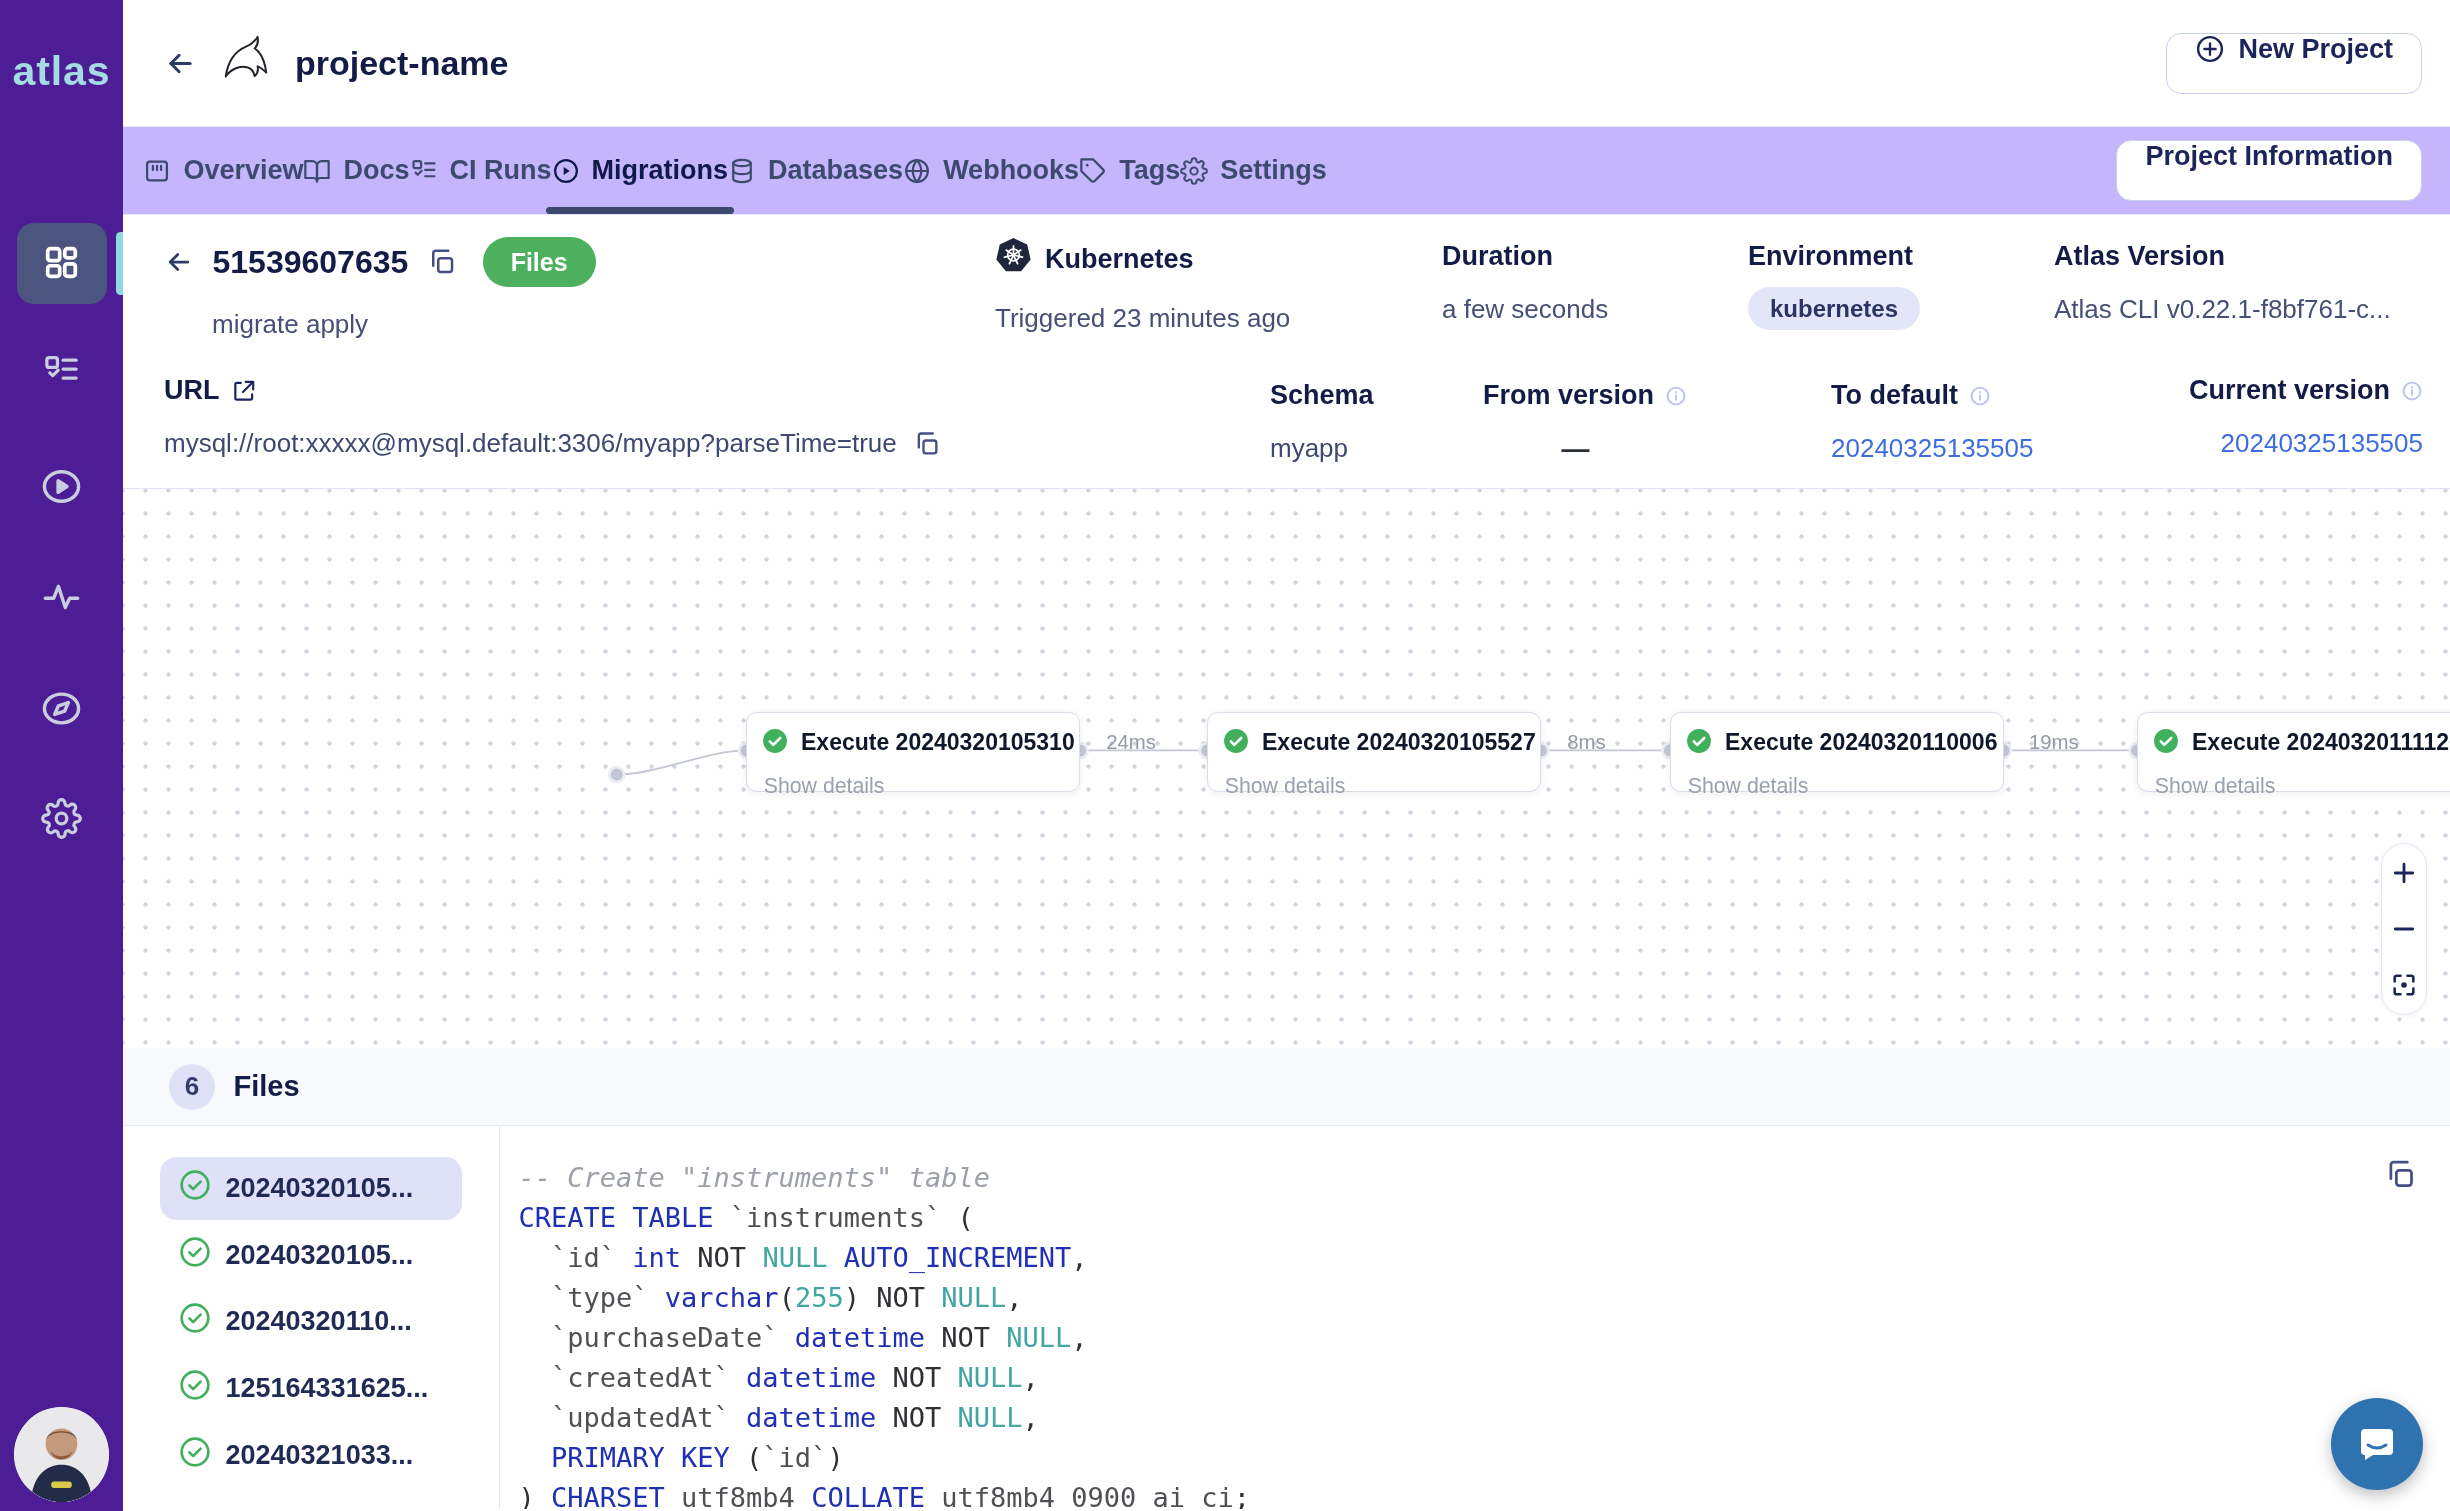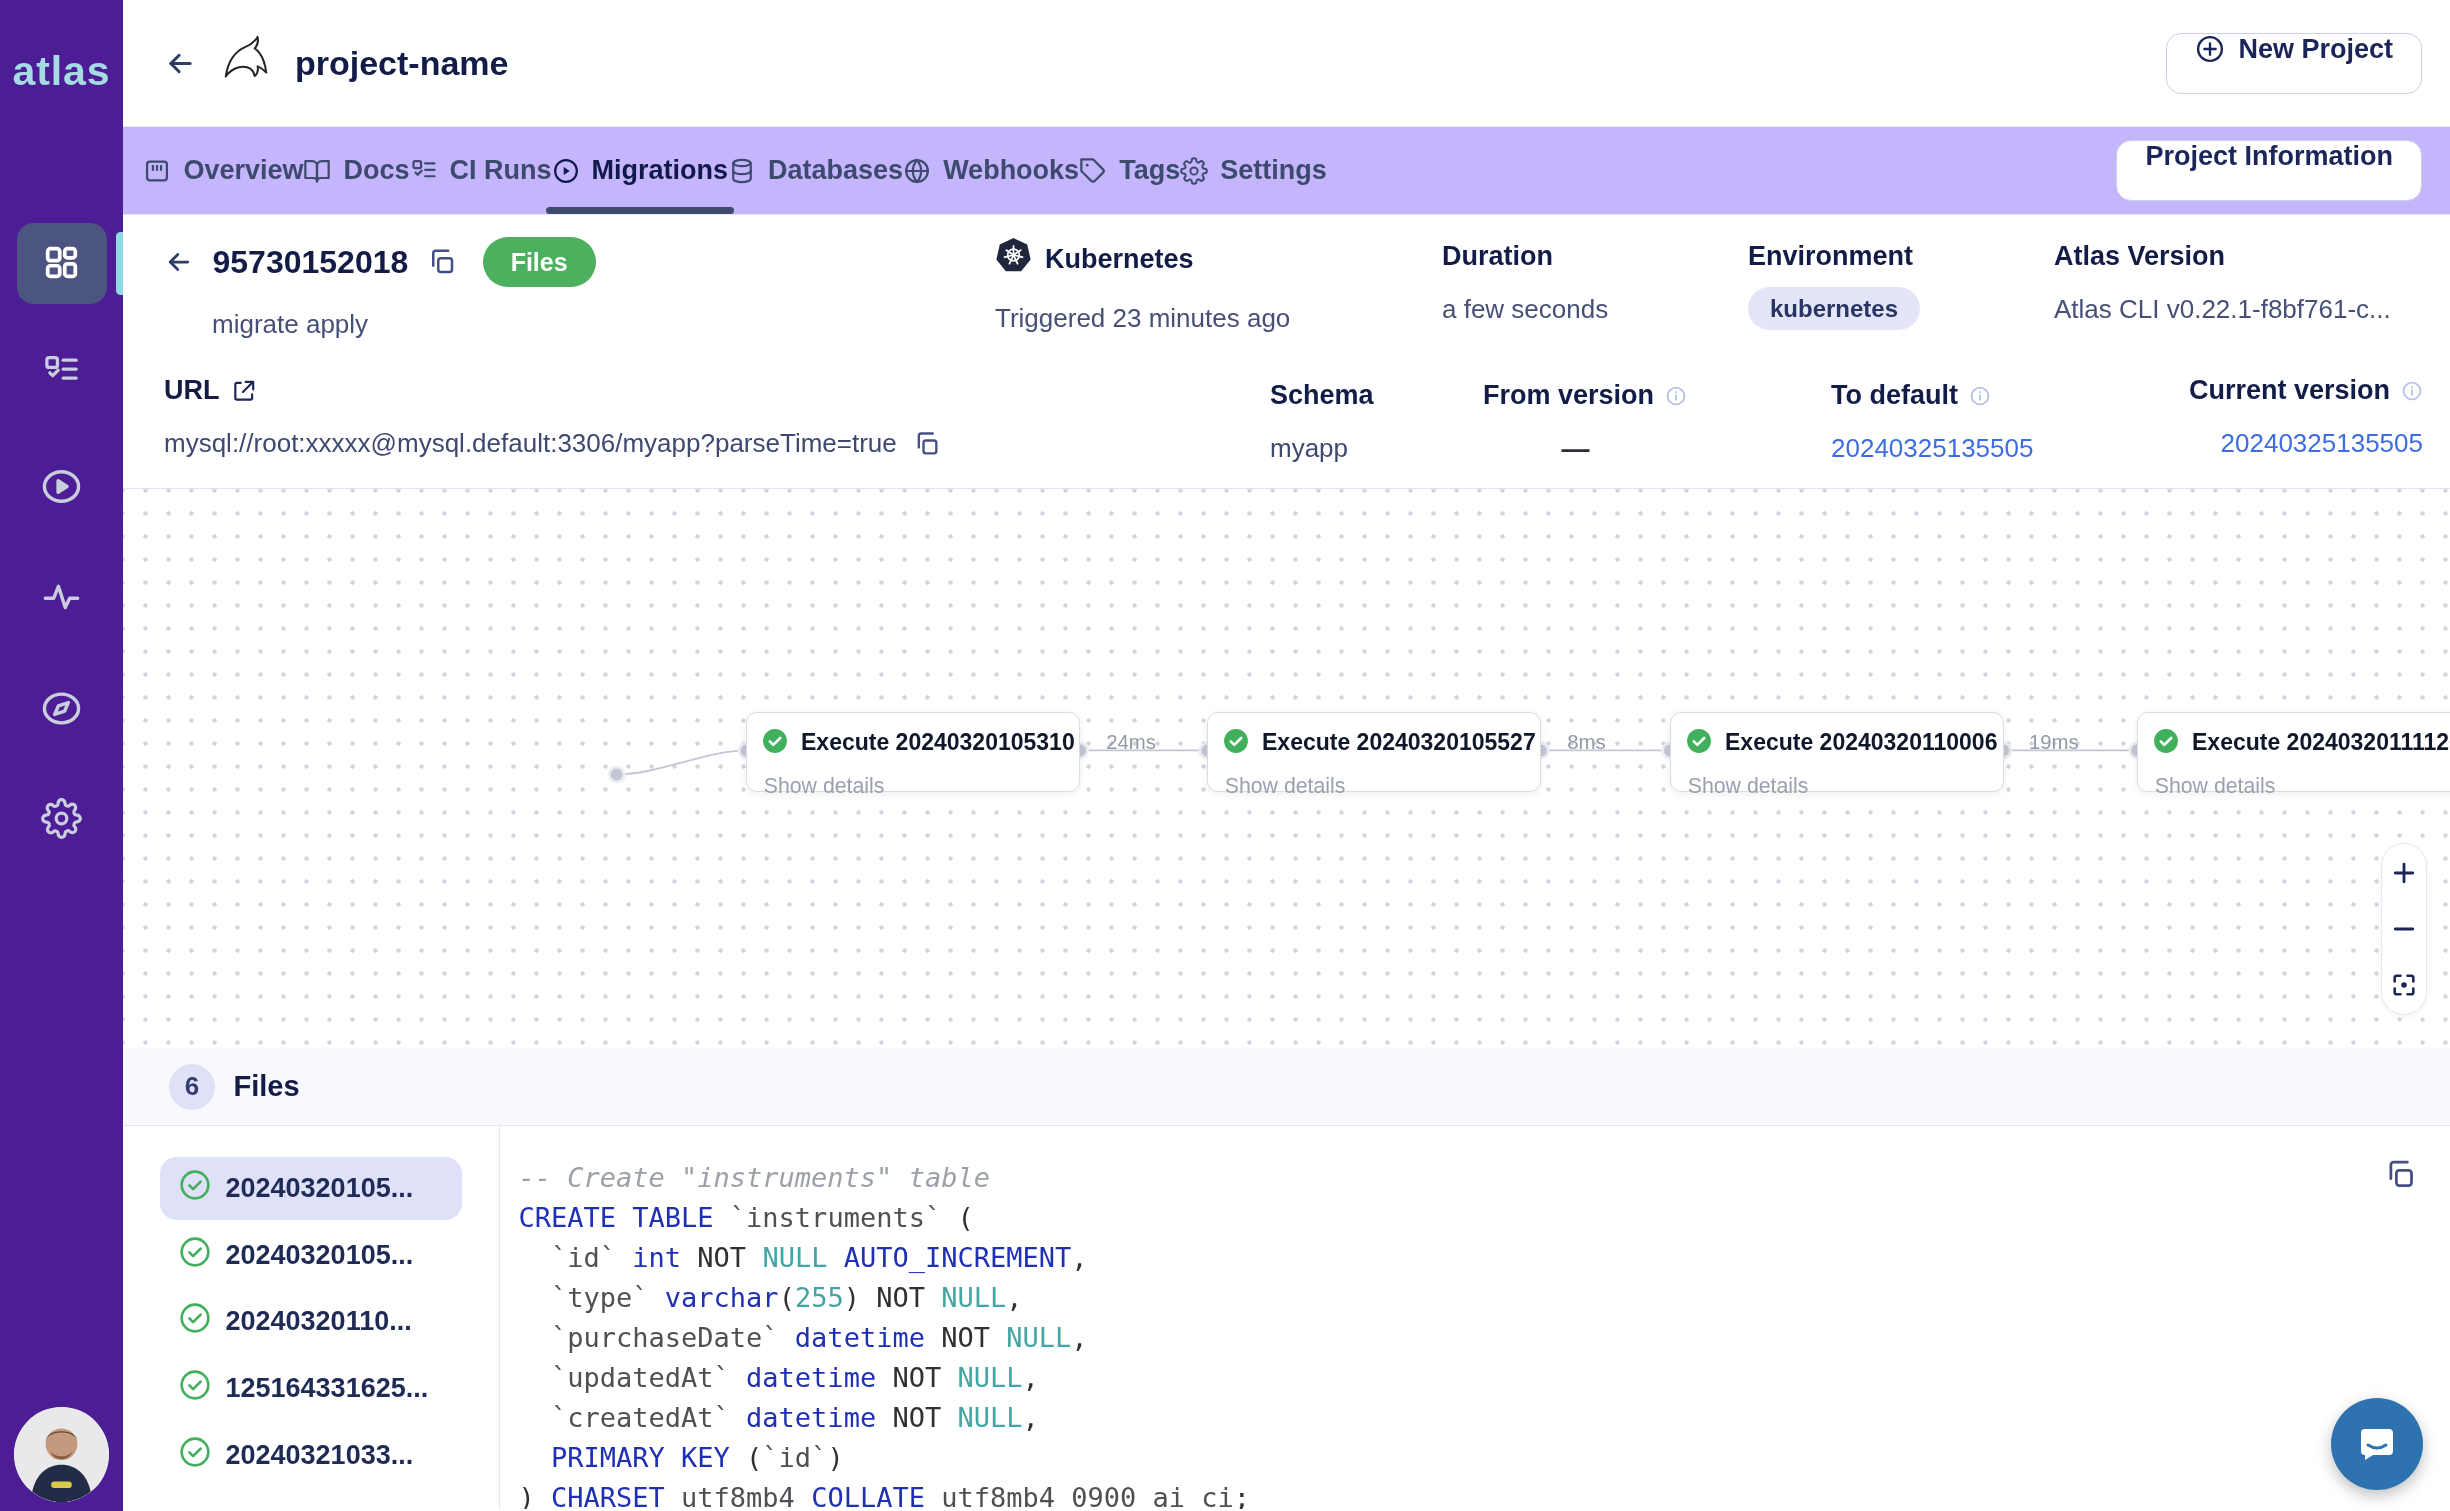--- a/index.html
+++ b/index.html
@@ -281,21 +281,21 @@
 
     <div class="meta">
       <div class="cell" style="left:41px;top:22px;">
         <div class="run-id-row">
           <span class="icon-btn">
             <svg width="30" height="30" viewBox="0 0 24 24" fill="none" stroke="#2F3C66" stroke-width="2.2" stroke-linecap="round" stroke-linejoin="round">
               <path d="M19 12H5"></path>
                 <polyline points="11 6 5 12 11 18"></polyline>
             </svg>
           </span>
-          <span class="run-id">95730152018</span>
+          <span class="run-id">51539607635</span>
           <span class="icon-btn">
             <svg width="30" height="30" viewBox="0 0 24 24" fill="none" stroke="#454F86" stroke-width="2" stroke-linecap="round" stroke-linejoin="round">
               <rect x="9" y="9" width="11" height="11" rx="2"></rect>
                 <path d="M5 15V5a2 2 0 0 1 2-2h10"></path>
             </svg>
           </span>
           <span class="badge-passed">Files</span>
         </div>
         <div class="meta-value" style="margin-left:48px;">migrate apply</div>
       </div>
@@ -561,22 +561,22 @@
         </div>
       </div>
 
       <div class="codepanel">
         <div>
             <div class="code-line"><span class="tok-c">-- Create "instruments" table</span></div>
             <div class="code-line"><span class="tok-k">CREATE TABLE</span><span class="tok-p"> </span><span class="tok-i">`instruments`</span><span class="tok-p"> (</span></div>
             <div class="code-line"><span class="tok-p">  </span><span class="tok-i">`id`</span><span class="tok-p"> </span><span class="tok-k">int</span><span class="tok-p"> NOT </span><span class="tok-t">NULL</span><span class="tok-p"> </span><span class="tok-k">AUTO_INCREMENT</span><span class="tok-p">,</span></div>
             <div class="code-line"><span class="tok-p">  </span><span class="tok-i">`type`</span><span class="tok-p"> </span><span class="tok-k">varchar</span><span class="tok-p">(</span><span class="tok-t">255</span><span class="tok-p">) NOT </span><span class="tok-t">NULL</span><span class="tok-p">,</span></div>
             <div class="code-line"><span class="tok-p">  </span><span class="tok-i">`purchaseDate`</span><span class="tok-p"> </span><span class="tok-k">datetime</span><span class="tok-p"> NOT </span><span class="tok-t">NULL</span><span class="tok-p">,</span></div>
+            <div class="code-line"><span class="tok-p">  </span><span class="tok-i">`createdAt`</span><span class="tok-p"> </span><span class="tok-k">datetime</span><span class="tok-p"> NOT </span><span class="tok-t">NULL</span><span class="tok-p">,</span></div>
             <div class="code-line"><span class="tok-p">  </span><span class="tok-i">`updatedAt`</span><span class="tok-p"> </span><span class="tok-k">datetime</span><span class="tok-p"> NOT </span><span class="tok-t">NULL</span><span class="tok-p">,</span></div>
-            <div class="code-line"><span class="tok-p">  </span><span class="tok-i">`createdAt`</span><span class="tok-p"> </span><span class="tok-k">datetime</span><span class="tok-p"> NOT </span><span class="tok-t">NULL</span><span class="tok-p">,</span></div>
             <div class="code-line"><span class="tok-p">  </span><span class="tok-k">PRIMARY KEY</span><span class="tok-p"> (</span><span class="tok-i">`id`</span><span class="tok-p">)</span></div>
             <div class="code-line"><span class="tok-p">) </span><span class="tok-k">CHARSET</span><span class="tok-p"> </span><span class="tok-i">utf8mb4</span><span class="tok-p"> </span><span class="tok-k">COLLATE</span><span class="tok-p"> </span><span class="tok-i">utf8mb4_0900_ai_ci</span><span class="tok-p">;</span></div>
           </div>
         <span class="code-copy">
           <svg width="33" height="33" viewBox="0 0 24 24" fill="none" stroke="#454F86" stroke-width="2" stroke-linecap="round" stroke-linejoin="round">
             <rect x="9" y="9" width="11" height="11" rx="2"></rect>
               <path d="M5 15V5a2 2 0 0 1 2-2h10"></path>
           </svg>
         </span>
       </div>

